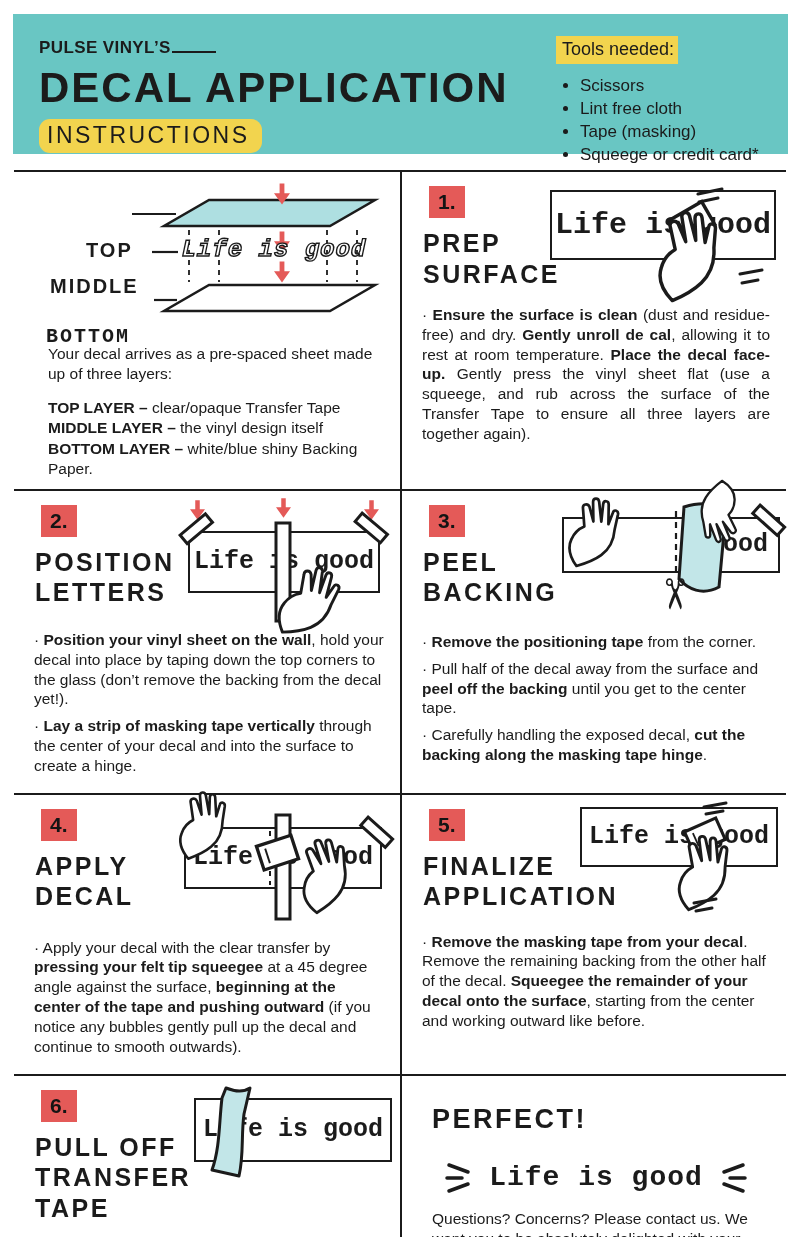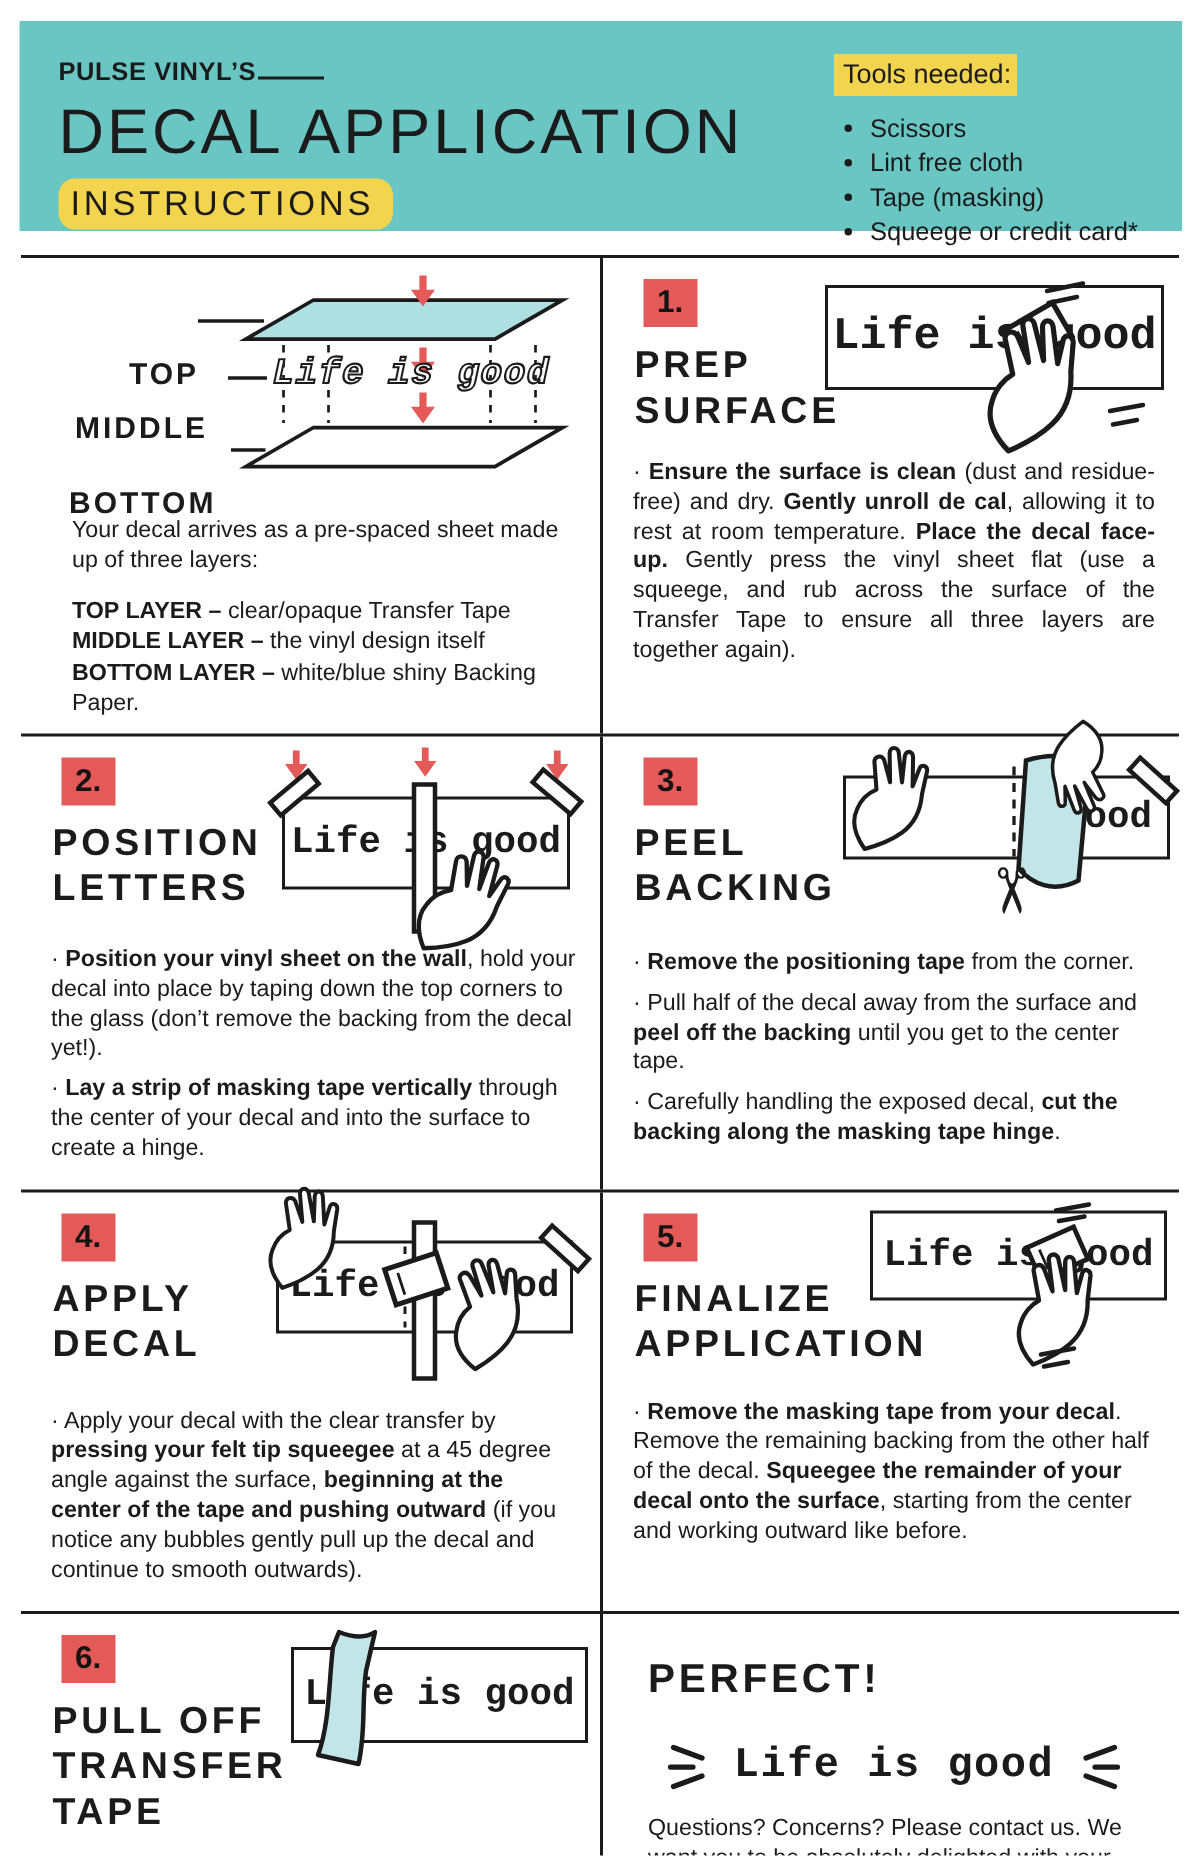--- a/index.html
+++ b/index.html
@@ -13,21 +13,21 @@
     font-family:"Liberation Sans", sans-serif; overflow:hidden; position:relative;
   }
   b{font-weight:bold;}
   
   .header{
     margin:14px 12px 0 13px; height:140px; background:var(--teal);
     position:relative; padding:24px 0 0 26px;
   }
   .brand{font-size:17px;font-weight:bold;letter-spacing:.4px;}
   .brand-line{display:inline-block;width:44px;border-bottom:2.5px solid var(--ink);vertical-align:baseline;margin-left:1px;}
-  .page-title{font-size:42px;font-weight:400;letter-spacing:2px;margin-top:9px;line-height:1;}
+  .page-title{font-size:42px;font-weight:700;letter-spacing:2px;margin-top:9px;line-height:1;}
   .subtitle-chip{
     display:inline-block;background:var(--yellow);margin-top:10px;
     font-size:23px;letter-spacing:2.5px;padding:3px 12px 4px 8px;font-weight:500;border-radius:11px;
   }
   .tools{position:absolute;top:22px;right:20px;width:212px;}
   .tools-chip{display:inline-block;background:var(--yellow);font-size:18px;padding:3px 4px 4px 6px;}
   .tools ul{margin:12px 0 0 6px;padding-left:18px;}
   .tools li{font-size:17px;margin-bottom:3px;}
   
   .grid{margin:16px 14px 0 14px;}
@@ -66,21 +66,21 @@
   .illus-s5 .banner{left:4px;top:4px;width:198px;height:60px;font-size:25px;}
   .illus-s6{top:12px;right:6px;width:202px;height:100px;}
   .illus-s6 .banner{left:2px;top:10px;width:198px;height:64px;font-size:25px;}
   .scissors{
     position:absolute;font-family:"DejaVu Sans", sans-serif;color:var(--ink);
     font-size:42px;transform:rotate(90deg);line-height:1;
   }
   
   .layers-diagram{position:relative;height:138px;margin-top:4px;}
   .layer-label{position:absolute;font-size:20px;font-weight:800;letter-spacing:2px;margin-top:35px;}
-  .ll-top{left:52px;top:14px;} .ll-middle{left:16px;top:50px;} .ll-bottom{left:12px;top:100px;}
+  .ll-top{left:52px;top:14px;} .ll-middle{left:16px;top:50px;} .ll-bottom{left:12px;top:100px;font-family:Liberation Mono, monospace;}
   .diagram-svg{position:absolute;left:0;top:0;overflow:visible;}
   .outline-text{
     position:absolute;left:128px;top:46px;width:224px;text-align:center;
     font-family:"Liberation Mono", monospace;font-weight:bold;font-size:24px;
     color:#fff;-webkit-text-stroke:1.4px var(--ink);transform:skewX(-12deg);letter-spacing:1px;
   }
   .intro{font-size:15.5px;line-height:1.3;margin:16px 0 0 14px;}
   .layer-list{margin:14px 0 0 14px;}
   .layer-list p{font-size:15.5px;line-height:1.3;margin:0;}
   

